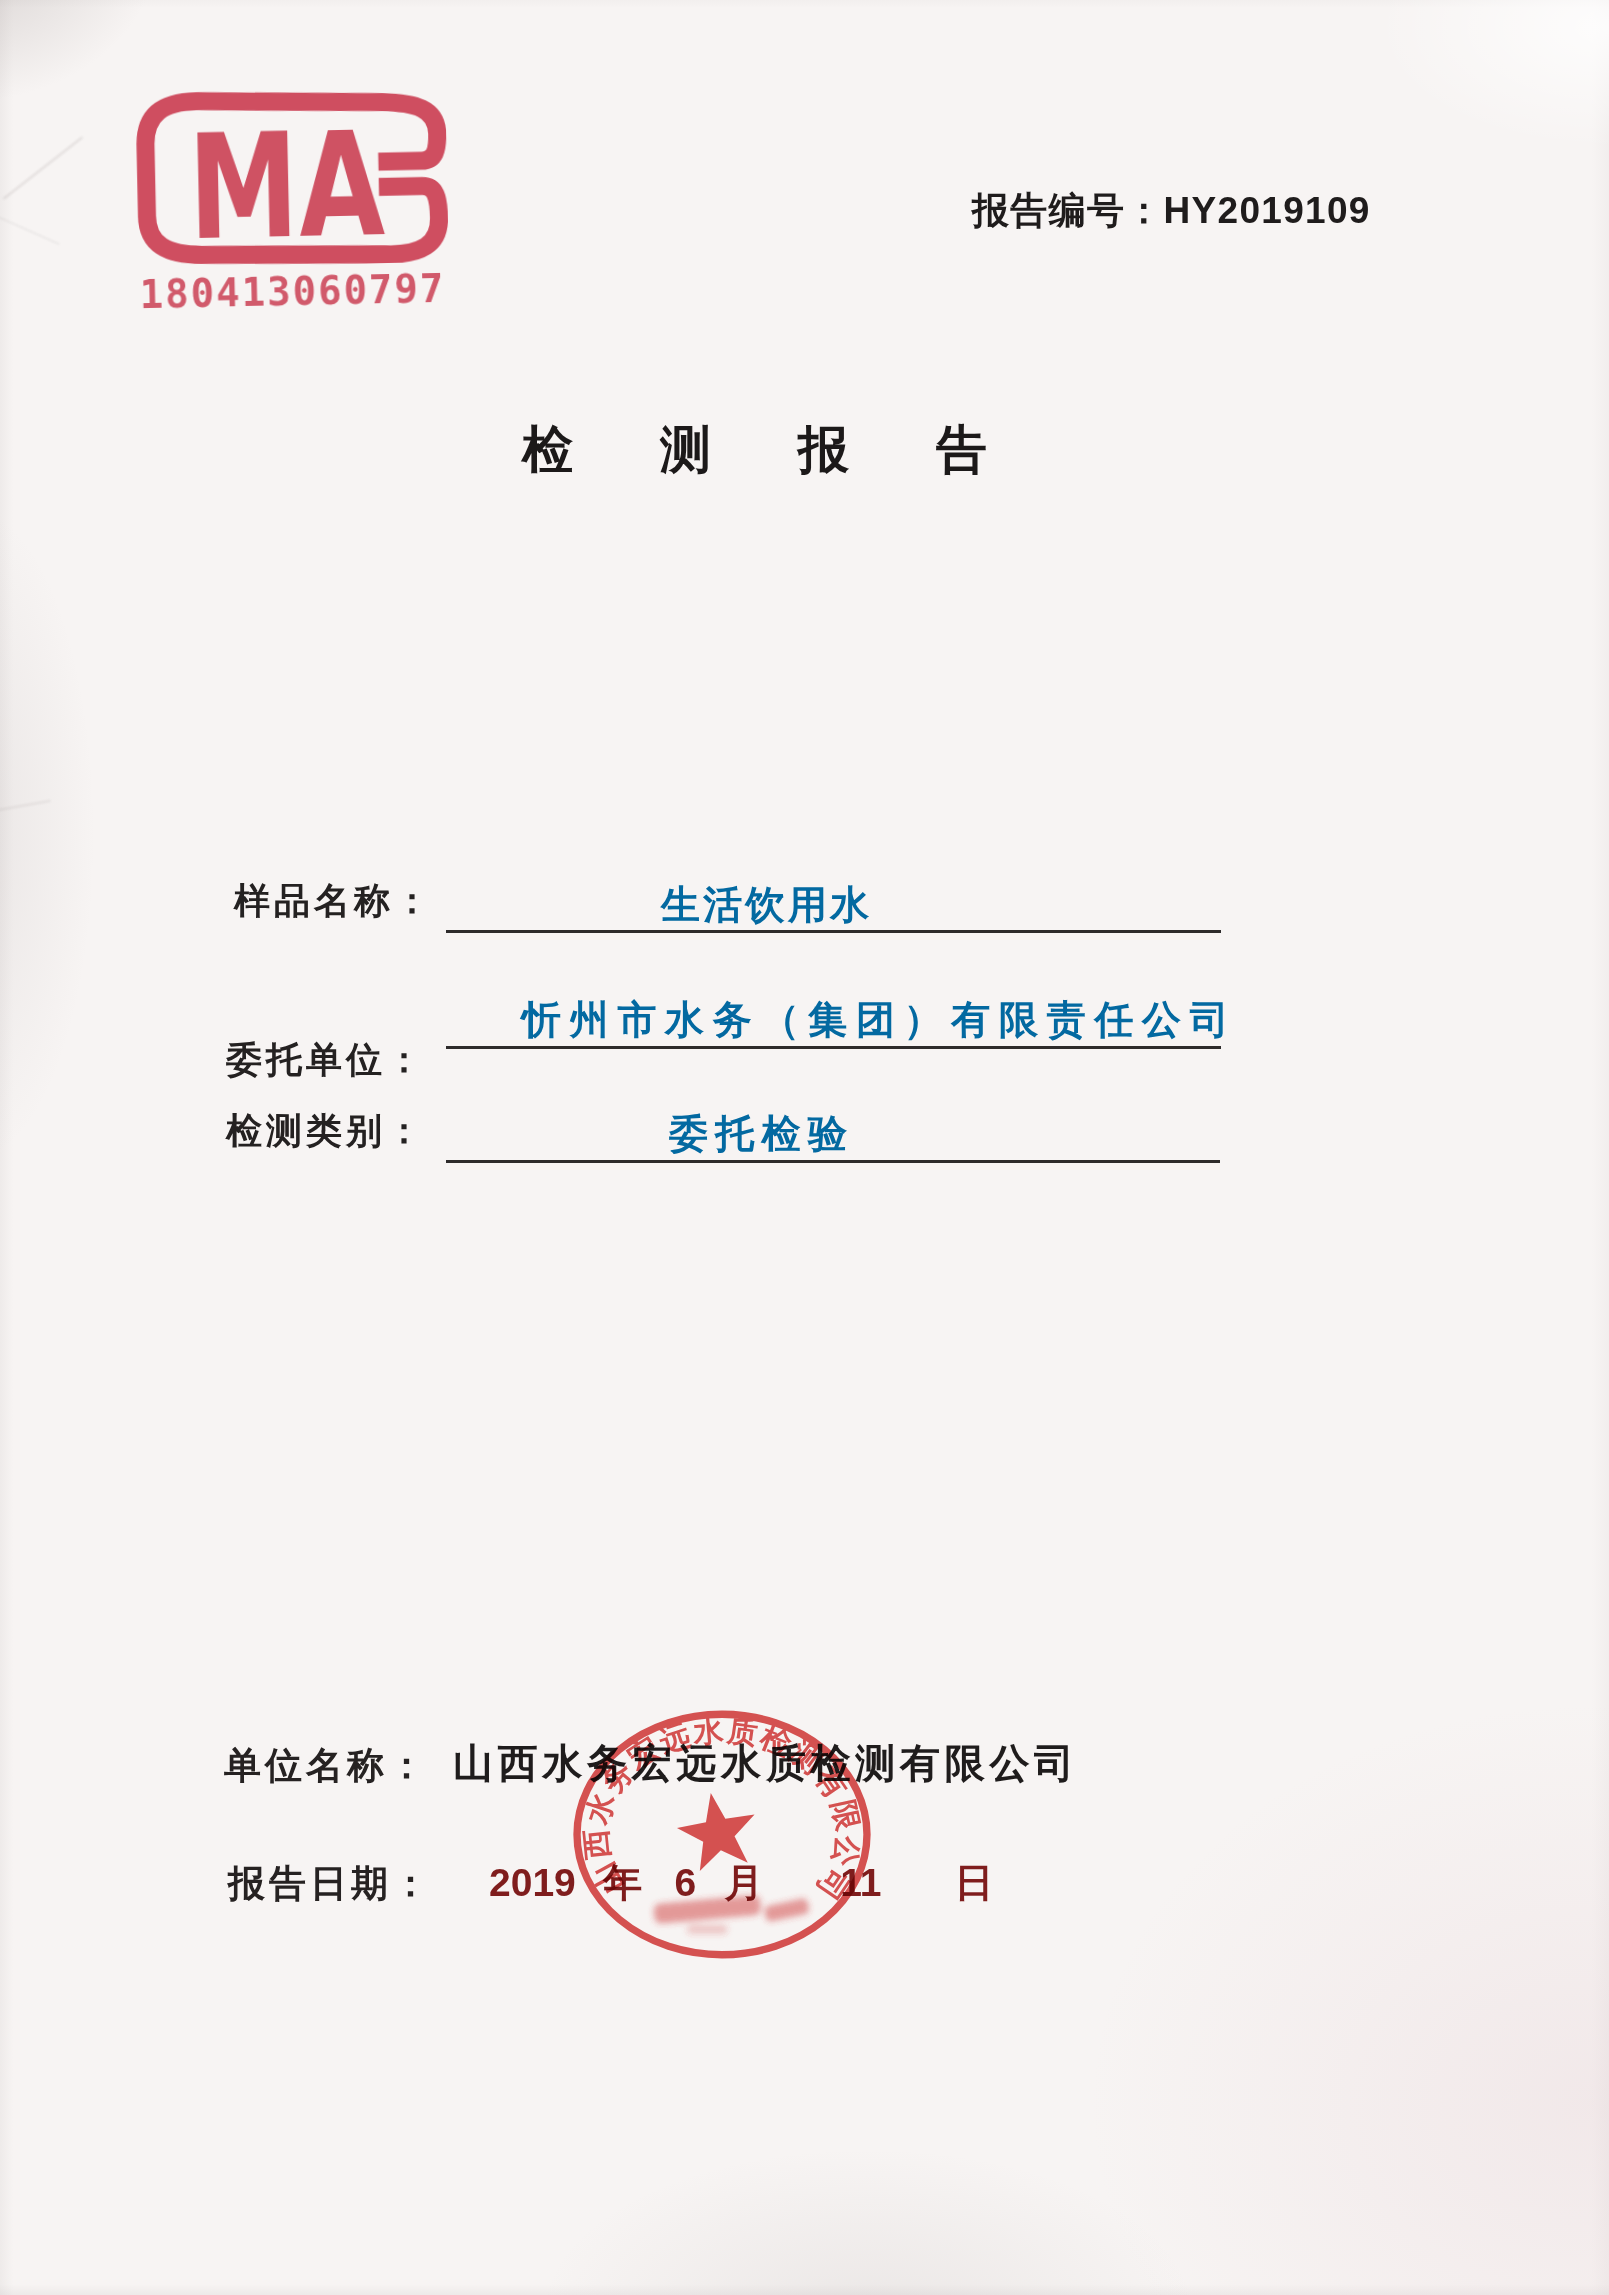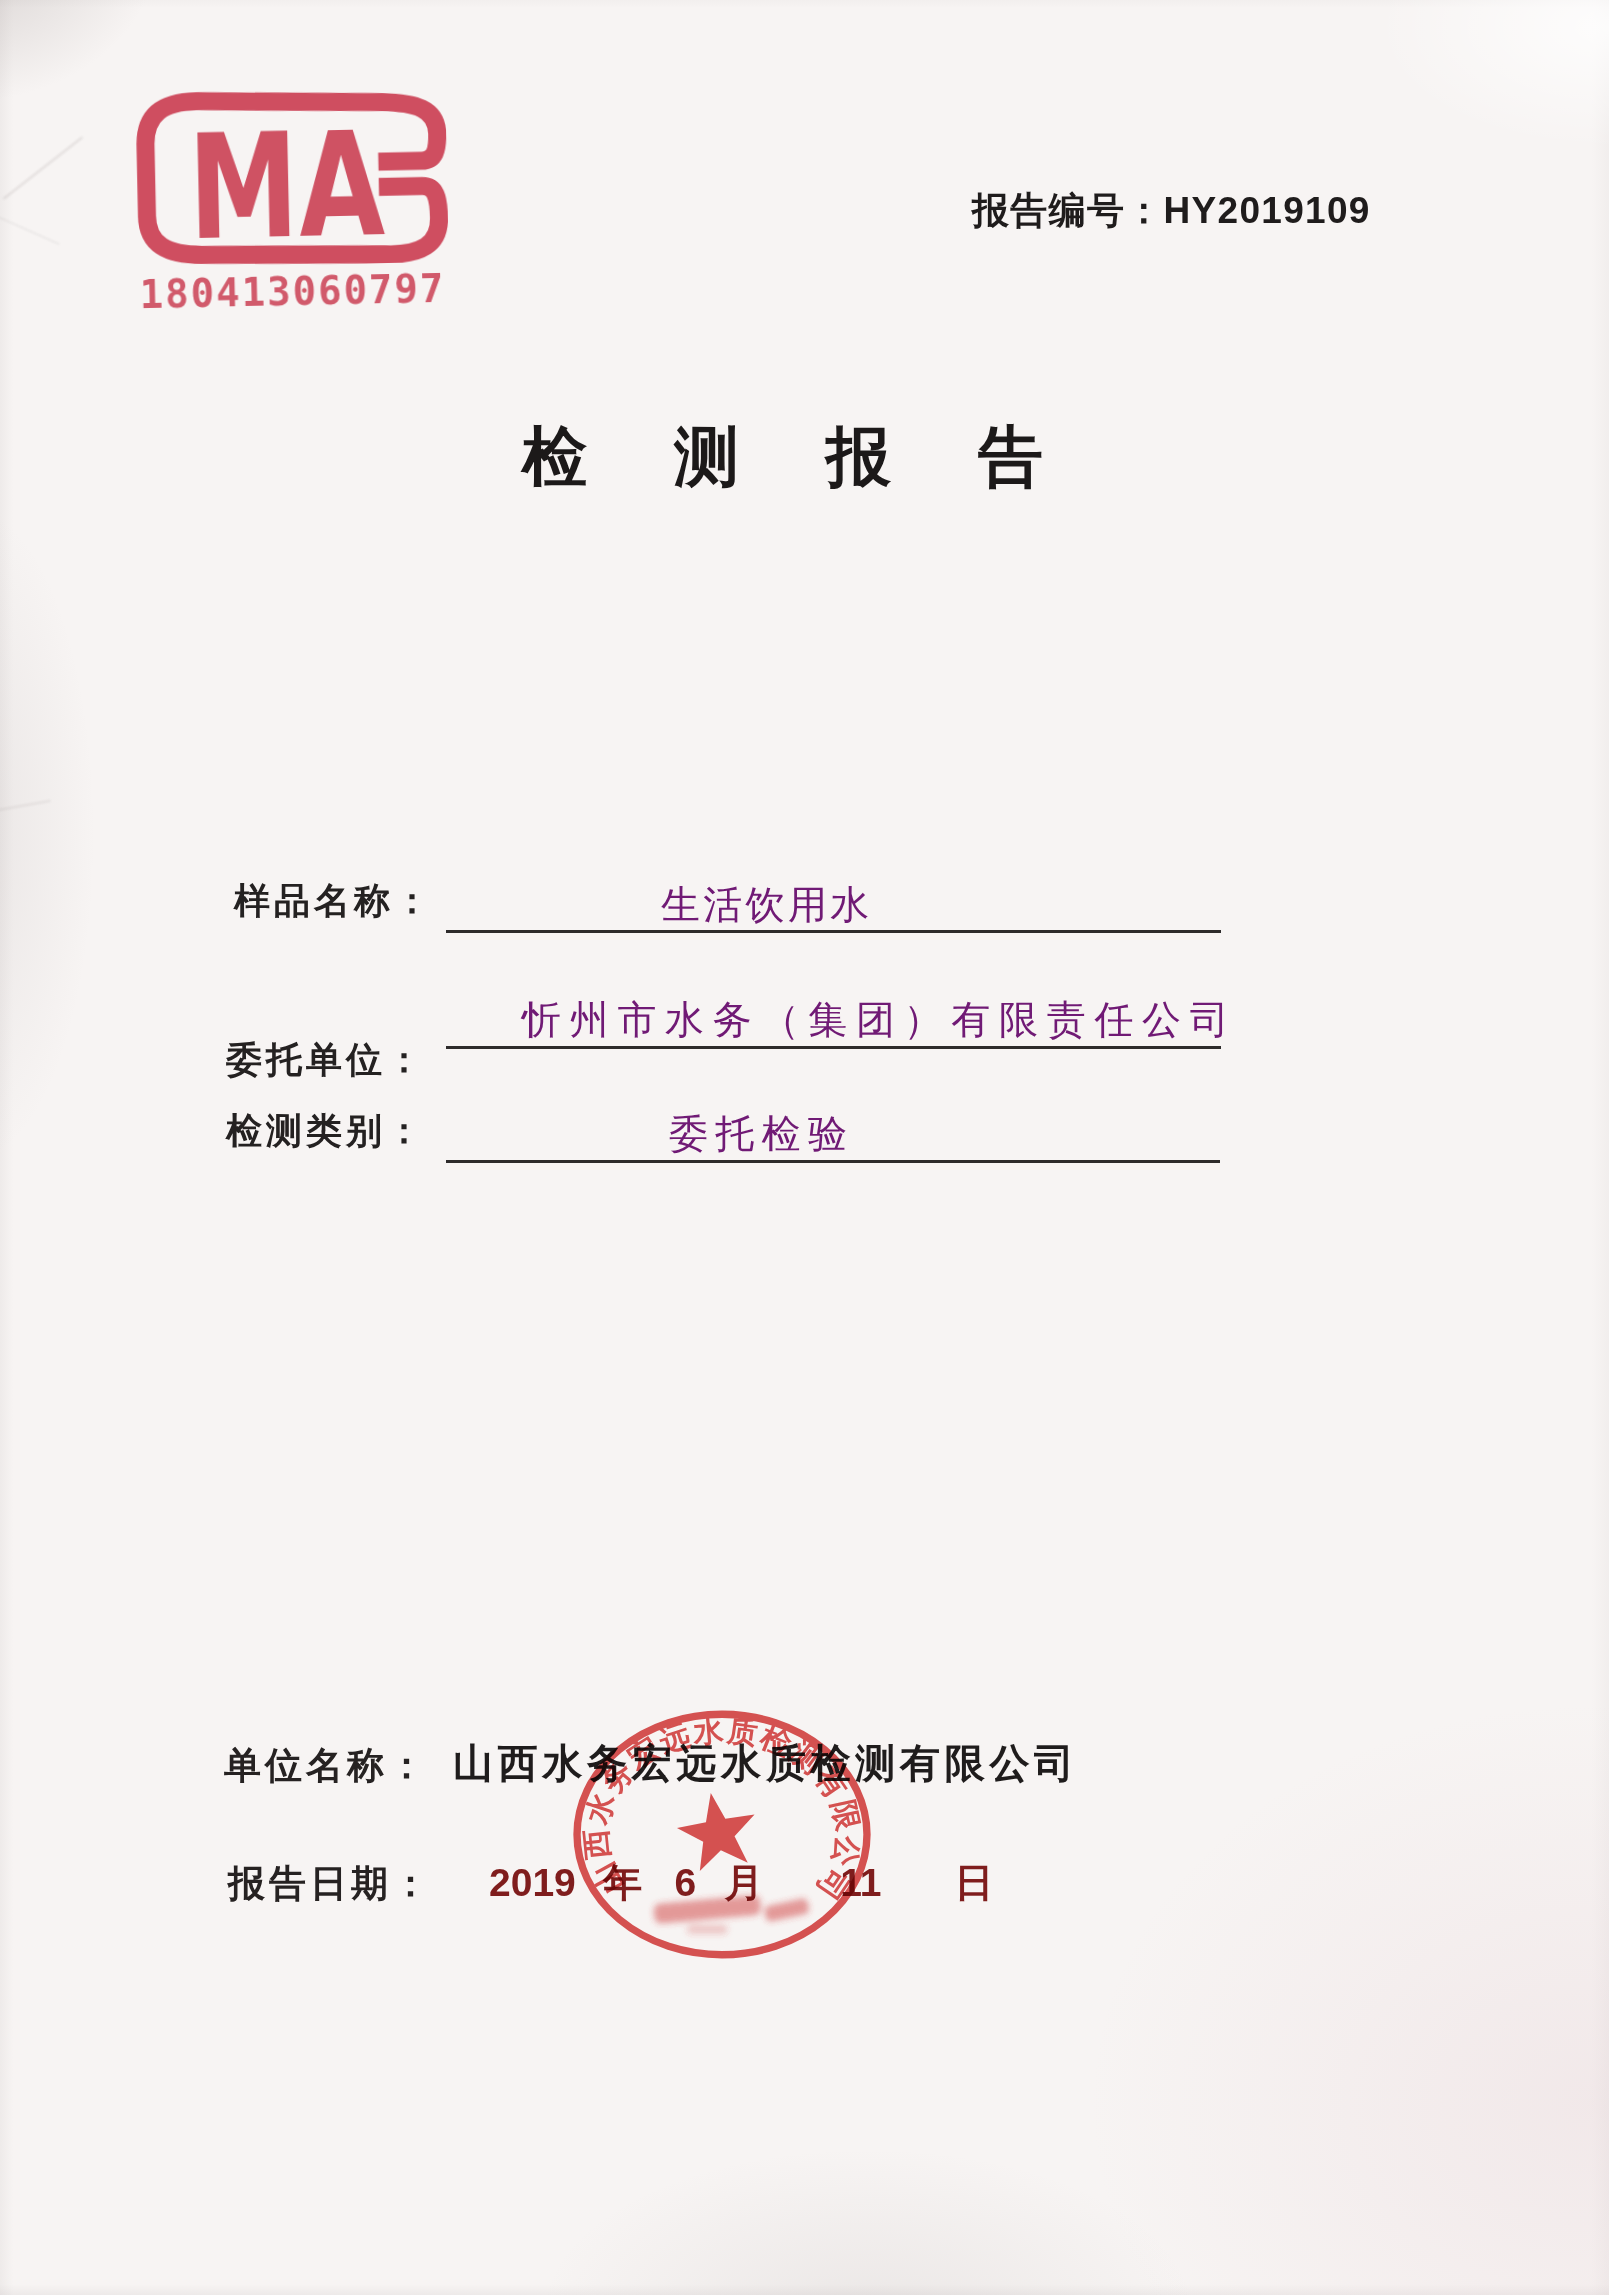--- a/index.html
+++ b/index.html
@@ -39,25 +39,25 @@
     position:absolute;left:1.3px;top:182px;width:311px;
     font-family:"DejaVu Sans Mono","Liberation Mono",monospace;
     font-size:39px;font-weight:bold;letter-spacing:2px;
     color:var(--stamp-red);opacity:.85;filter:blur(0.3px);
   }
 
   
   #report-no-line{left:972px;top:192px;font-size:37px;font-weight:700;letter-spacing:1.3px;color:#1f1c1c;z-index:2;}
 
   
-  #doc-title{left:522px;top:424px;font-size:65px;font-weight:700;letter-spacing:87px;color:#1c1919;z-index:2;}
+  #doc-title{left:522px;top:424px;font-size:51px;font-weight:700;letter-spacing:87px;color:#1c1919;z-index:2;}
 
   
   .field-label{font-size:36px;font-weight:700;letter-spacing:4px;color:#242121;z-index:2;}
-  .field-value{font-size:39px;font-weight:400;color:#701a75;z-index:2;}
+  .field-value{font-size:39px;font-weight:700;color:#0369a1;z-index:2;}
   .field-line{position:absolute;height:2.7px;background:#2e2b2b;z-index:2;}
 
   #f1-label{left:226px;top:883px;margin-left:8px;}
   #f1-value{left:661px;top:885px;letter-spacing:3.3px;}
   #f1-line{left:446px;top:930px;width:775px;}
 
   #f2-label{left:226px;top:998px;margin-top:44px;}
   #f2-value{left:522px;top:1000px;letter-spacing:8.7px;font-size:39px;}
   #f2-line{left:446px;top:1046px;width:775px;}
 

